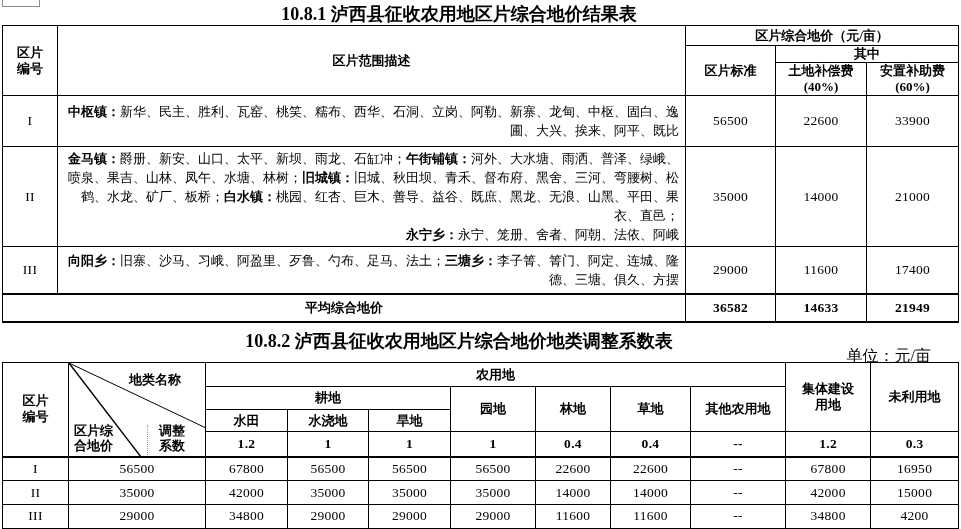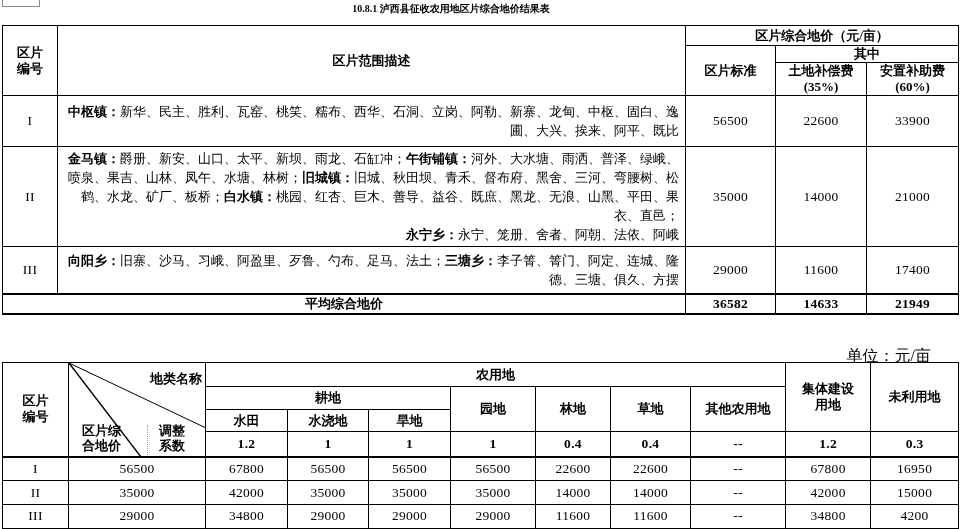--- a/index.html
+++ b/index.html
@@ -1,33 +1,33 @@
 <!DOCTYPE html>
 <html><head>
 <meta charset="utf-8">
 <style>
   html,body{margin:0;padding:0;background:#fff;}
   #page{position:relative;width:961px;height:529px;background:#fff;overflow:hidden;
         font-family:"Liberation Serif","DejaVu Serif",serif;color:#000;}
-  .title{position:absolute;left:4px;width:894px;text-align:center;font-weight:bold;font-size:10px;}
+  .title{position:absolute;left:12px;width:894px;text-align:center;font-weight:bold;font-size:18px;}
   .unit{position:absolute;right:30px;font-size:16px;}
   table{border-collapse:collapse;table-layout:fixed;position:absolute;left:2px;background:#fff;}
   td{border:1px solid #000;text-align:center;vertical-align:middle;
      font-size:13px;padding:0;line-height:16px;overflow:hidden;}
   .hd{font-weight:bold;white-space:pre-line;}
   .desc{text-align:right;padding:2px 6px;line-height:19px;}
   .num{font-size:13.5px;letter-spacing:.3px;}
   .b{font-weight:bold;}
   .bt2 td{border-top-width:2px;}
   
   .diag{position:relative;padding:0;}
   .diag svg{position:absolute;left:0;top:0;}
   .dlbl{position:absolute;font-weight:bold;font-size:13px;line-height:15px;white-space:pre-line;}
-  .dlbl.top{right:3px;top:9px;font-family:Liberation Mono, monospace;}
-  .dlbl.left{left:13px;bottom:3px;text-align:center;}
+  .dlbl.top{right:24px;top:9px;}
+  .dlbl.left{left:5px;bottom:3px;text-align:center;}
   .dlbl.right{left:90px;bottom:3px;text-align:center;}
   .dotline{position:absolute;left:78px;top:62px;height:32px;border-left:1px dotted #999;}
   
   .artifact{position:absolute;left:2px;top:-4px;width:36px;height:10px;
             border:1px solid #8a8a8a;border-top:none;}
 </style>
 </head>
 <body>
 
 <div id="page">
@@ -50,21 +50,21 @@
 编号</td>
       <td rowspan="3" class="hd">区片范围描述</td>
       <td colspan="3" class="hd">区片综合地价（元/亩）</td>
     </tr>
     <tr style="height:17px;">
       <td rowspan="2" class="hd">区片标准</td>
       <td colspan="2" class="hd">其中</td>
     </tr>
     <tr style="height:33px;">
       <td class="hd">土地补偿费
-(35%)</td>
+(40%)</td>
       <td class="hd">安置补助费
 (60%)</td>
     </tr>
     <tr style="height:51px;">
       <td class="num">I</td>
       <td class="desc"><span style="font-weight: bold;">中枢镇：</span><span>新华、民主、胜利、瓦窑、桃笑、糯布、西华、石洞、立岗、阿勒、新寨、龙甸、中枢、固白、逸圃、大兴、挨来、阿平、既比</span></td>
       <td class="num">56500</td>
       <td class="num">22600</td>
       <td class="num">33900</td>
     </tr>
@@ -75,29 +75,30 @@
       <td class="num">14000</td>
       <td class="num">21000</td>
     </tr>
     <tr style="height:47px;">
       <td class="num">III</td>
       <td class="desc"><span style="font-weight: bold;">向阳乡：</span><span>旧寨、沙马、习峨、阿盈里、歹鲁、勺布、足马、法土；</span><span style="font-weight: bold;">三塘乡：</span><span>李子箐、箐门、阿定、连城、隆德、三塘、俱久、方摆</span></td>
       <td class="num">29000</td>
       <td class="num">11600</td>
       <td class="num">17400</td>
     </tr>
-    <tr style="height:20px;" class="bt2">
+    <tr style="height:28px;" class="bt2">
       <td colspan="2" class="b">平均综合地价</td>
       <td class="num b">36582</td>
       <td class="num b">14633</td>
       <td class="num b">21949</td>
     </tr>
   </tbody>
     </table>
 
+  <div class="title" style="top:329px;">10.8.2 泸西县征收农用地区片综合地价地类调整系数表</div>
   <div class="unit" style="top:346px;">单位：元/亩</div>
 
   <table style="top:362px;width:956px;border-bottom:2px solid #000;">
     <colgroup>
       <col style="width:66px">
         <col style="width:78px">
         <col style="width:59px">
       <col style="width:82px">
         <col style="width:81px">
         <col style="width:82px">

